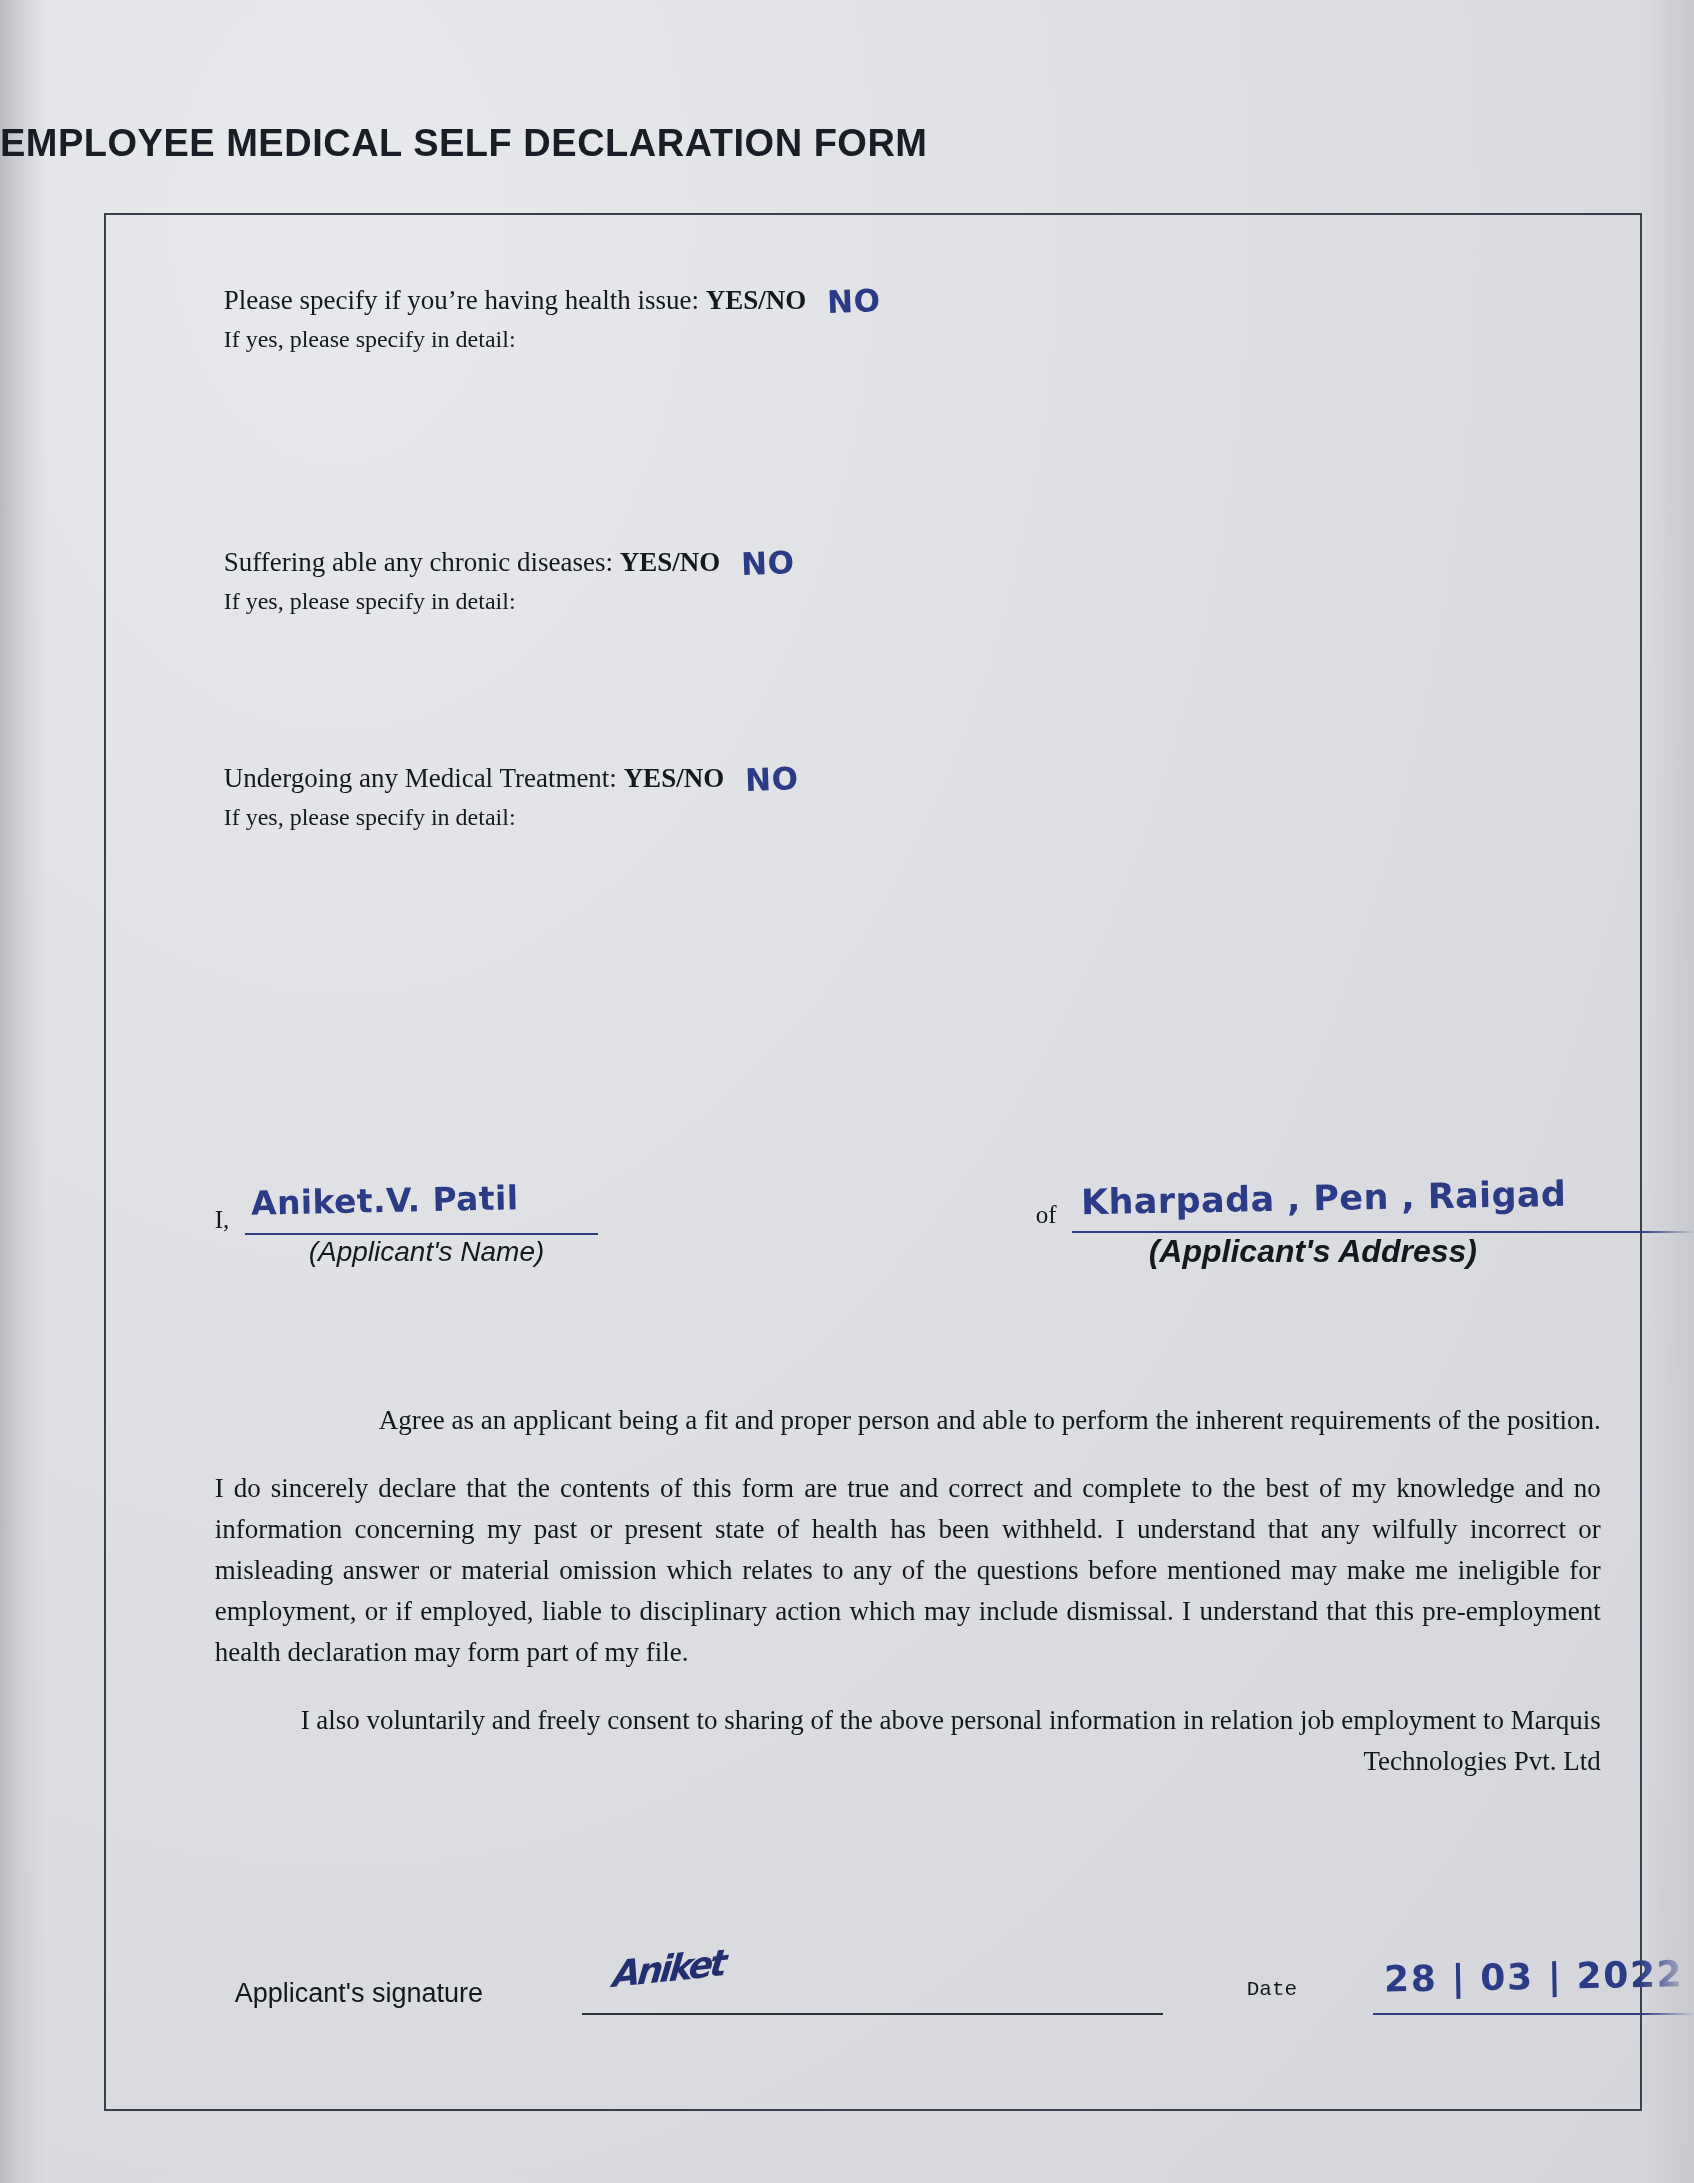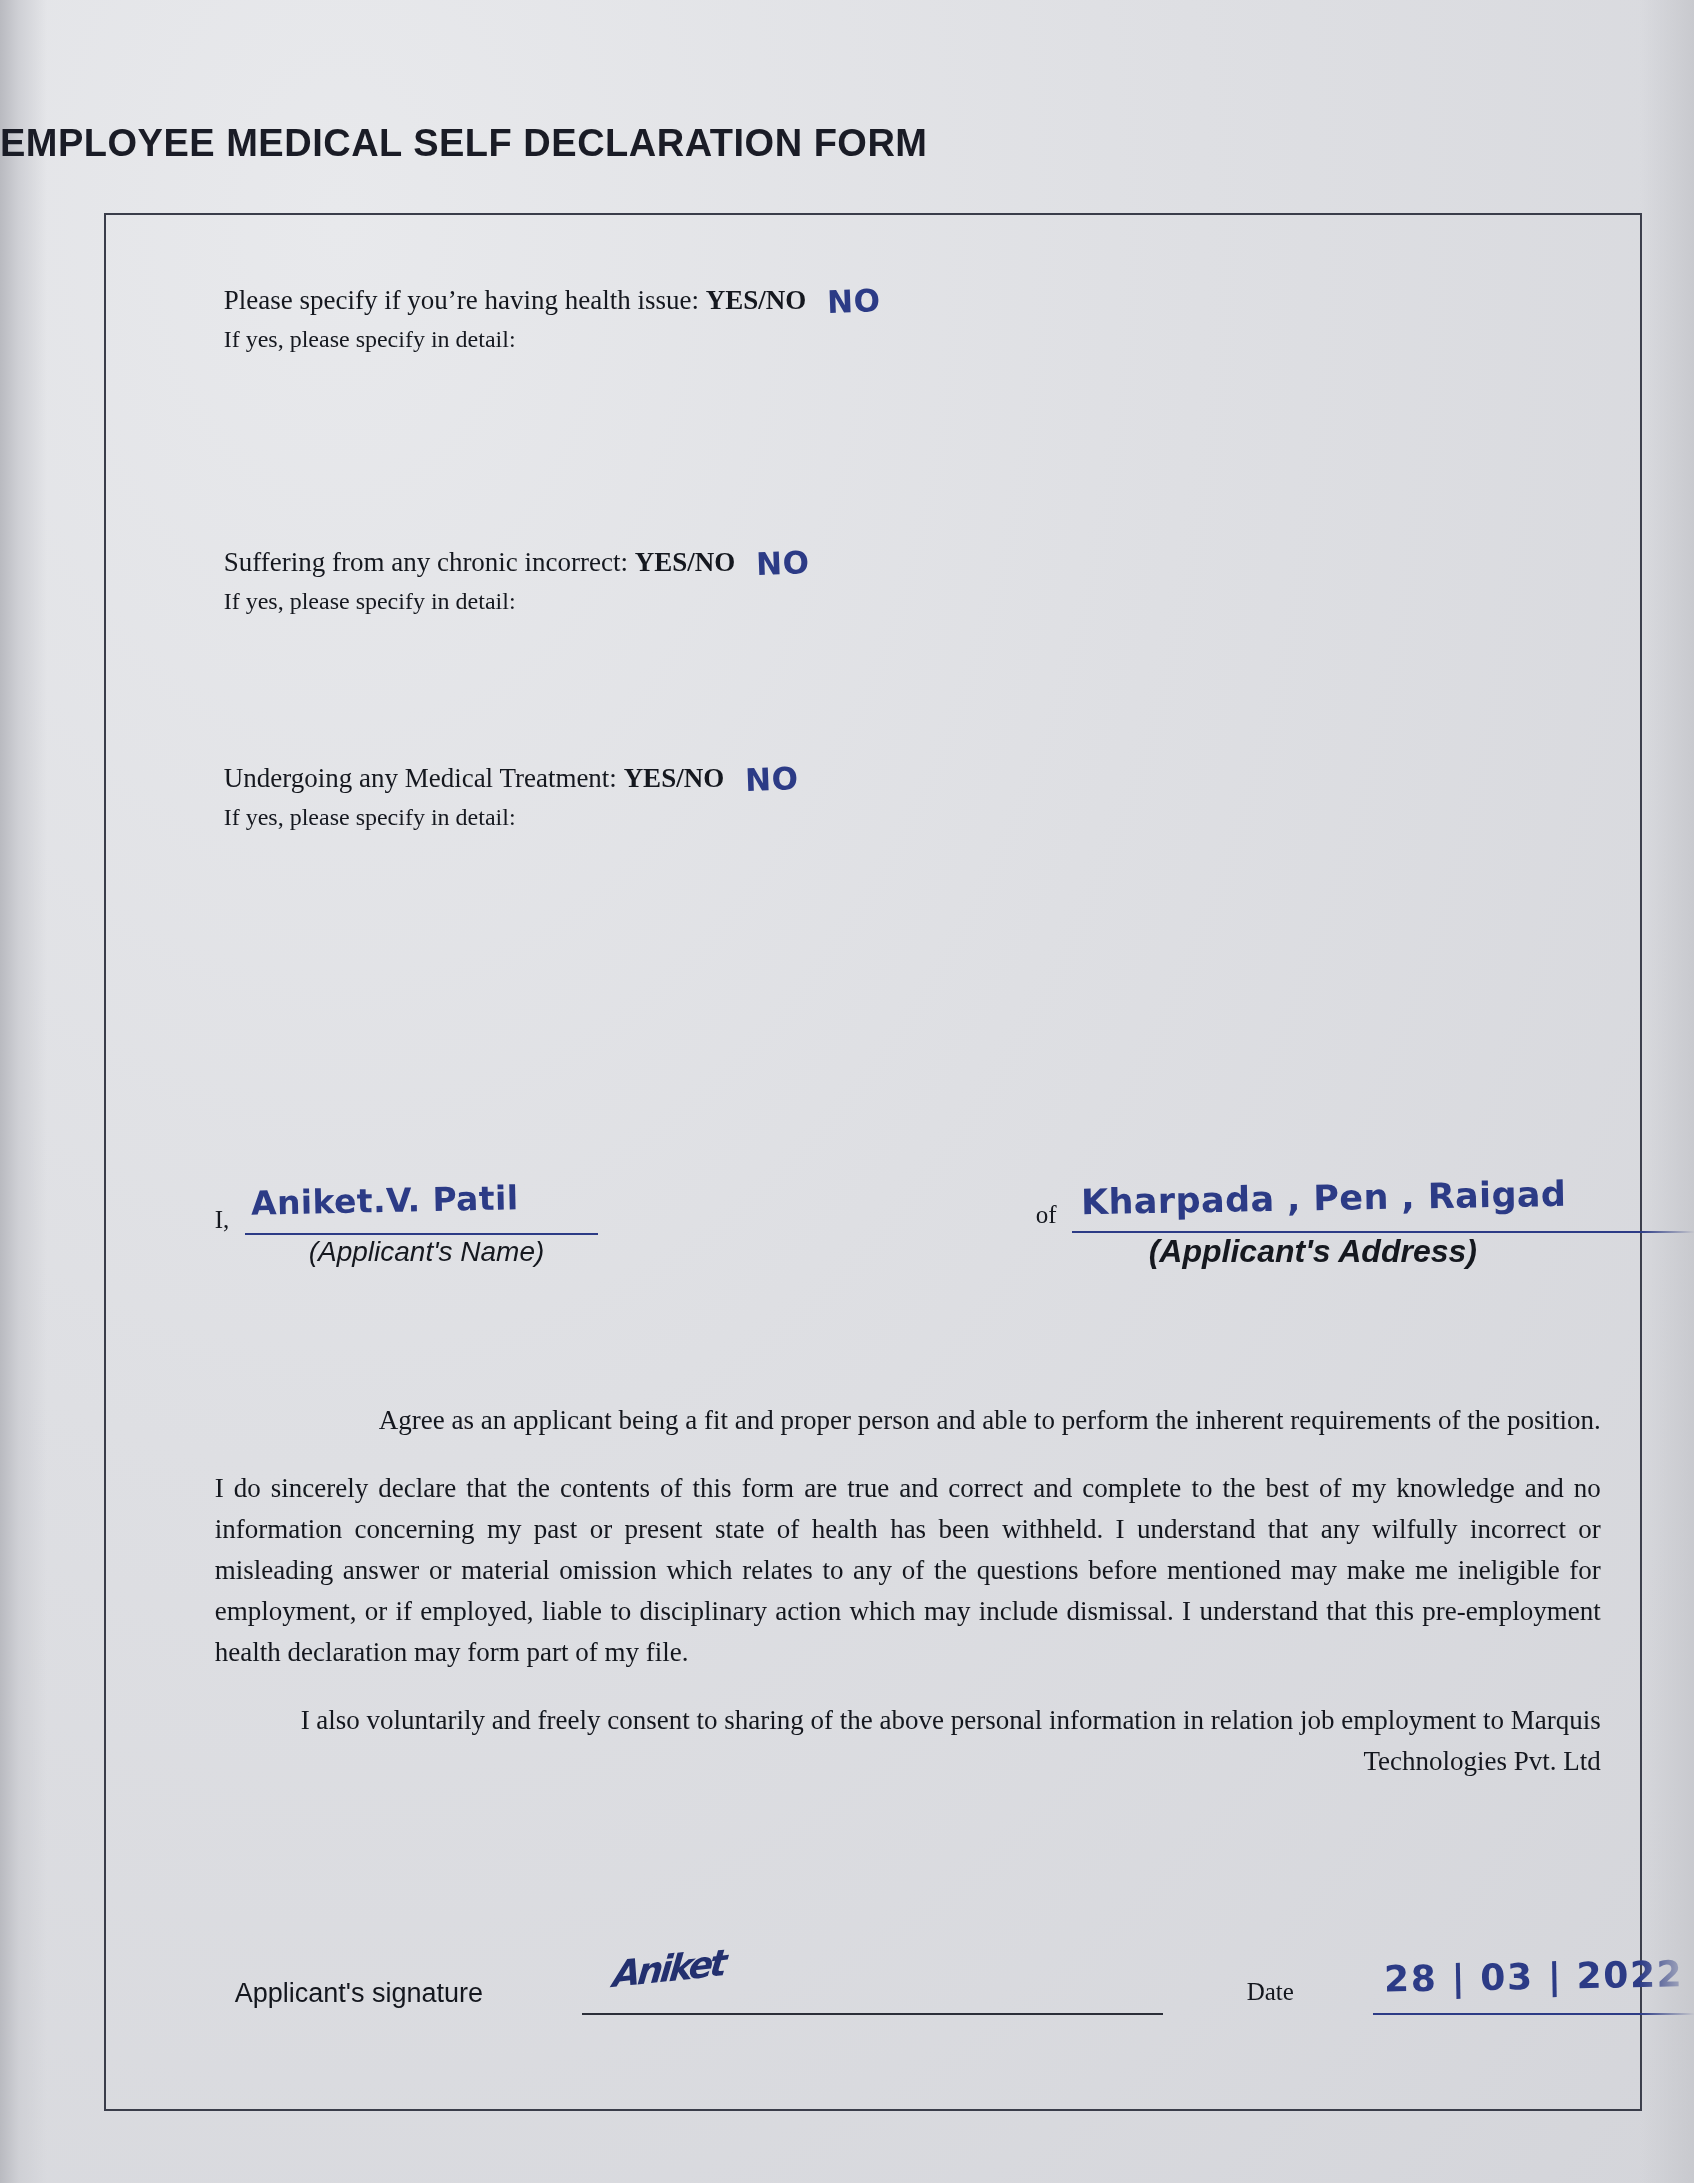--- a/index.html
+++ b/index.html
@@ -236,22 +236,22 @@
     color: #23306f;
     font-weight: 700;
     font-style: italic;
     letter-spacing: -3.1px;
     transform: rotate(-6deg) skewX(-12deg);
   }
   .date-label {
     position: absolute;
     left: 1012px;
     top: 17.3px;
-    font-size: 25px;
-    font-family: Liberation Serif, serif;
+    font-size: 21px;
+    font-family: Liberation Mono, monospace;
     color: #14171e;
   }
   .date-fill {
     position: absolute;
     left: 1138px;
     top: 0;
     width: 408px;
     height: 52px;
     border-bottom: 2.4px solid #2c3b86;
   }
@@ -288,21 +288,21 @@
         <div class="q-line1">
           <span>Please specify if you’re having health issue:</span>
           <span class="bold">YES/NO</span>
           <span class="hand answer-hand">NO</span>
         </div>
         <div class="q-line2">If yes, please specify in detail:</div>
       </div>
 
       <div class="q-block" id="q2">
         <div class="q-line1">
-          <span>Suffering from any chronic incorrect:</span>
+          <span>Suffering able any chronic diseases:</span>
           <span class="bold">YES/NO</span>
           <span class="hand answer-hand">NO</span>
         </div>
         <div class="q-line2">If yes, please specify in detail:</div>
       </div>
 
       <div class="q-block" id="q3">
         <div class="q-line1">
           <span>Undergoing any Medical Treatment:</span>
           <span class="bold">YES/NO</span>

